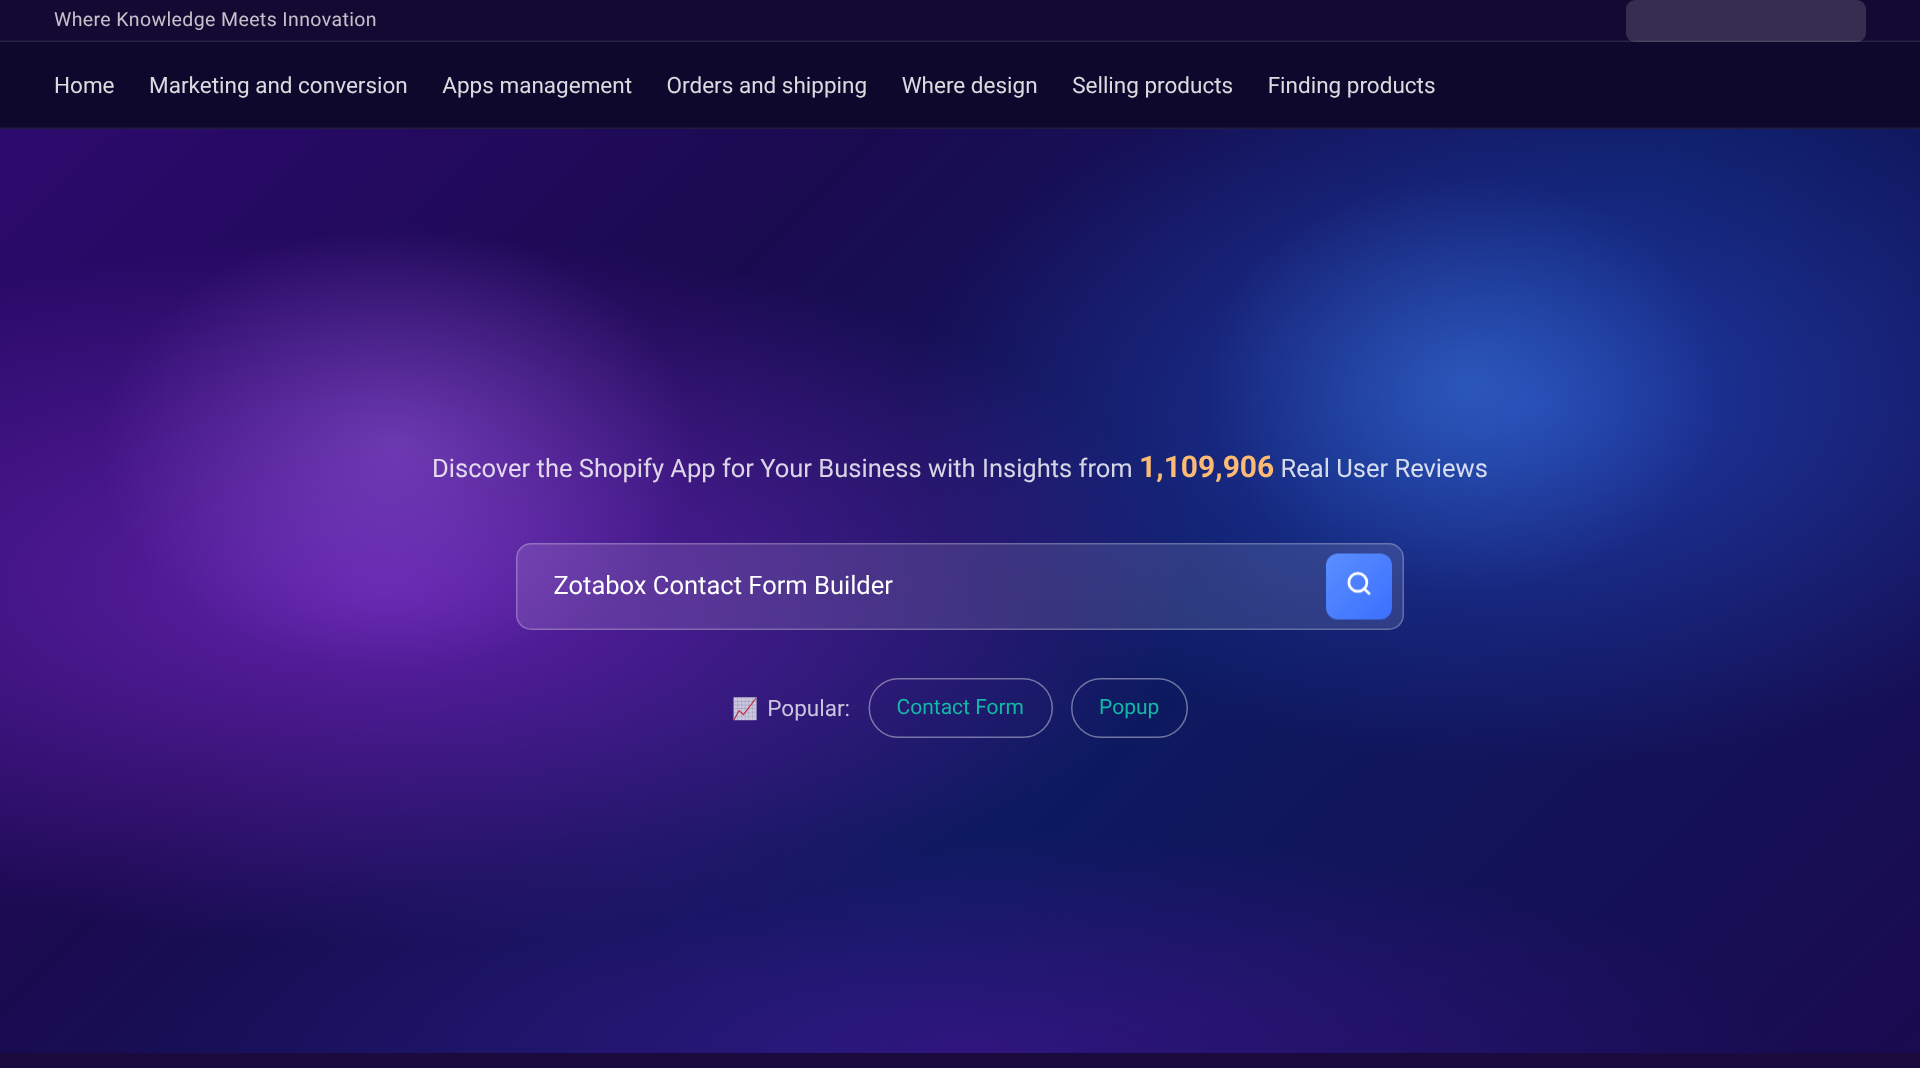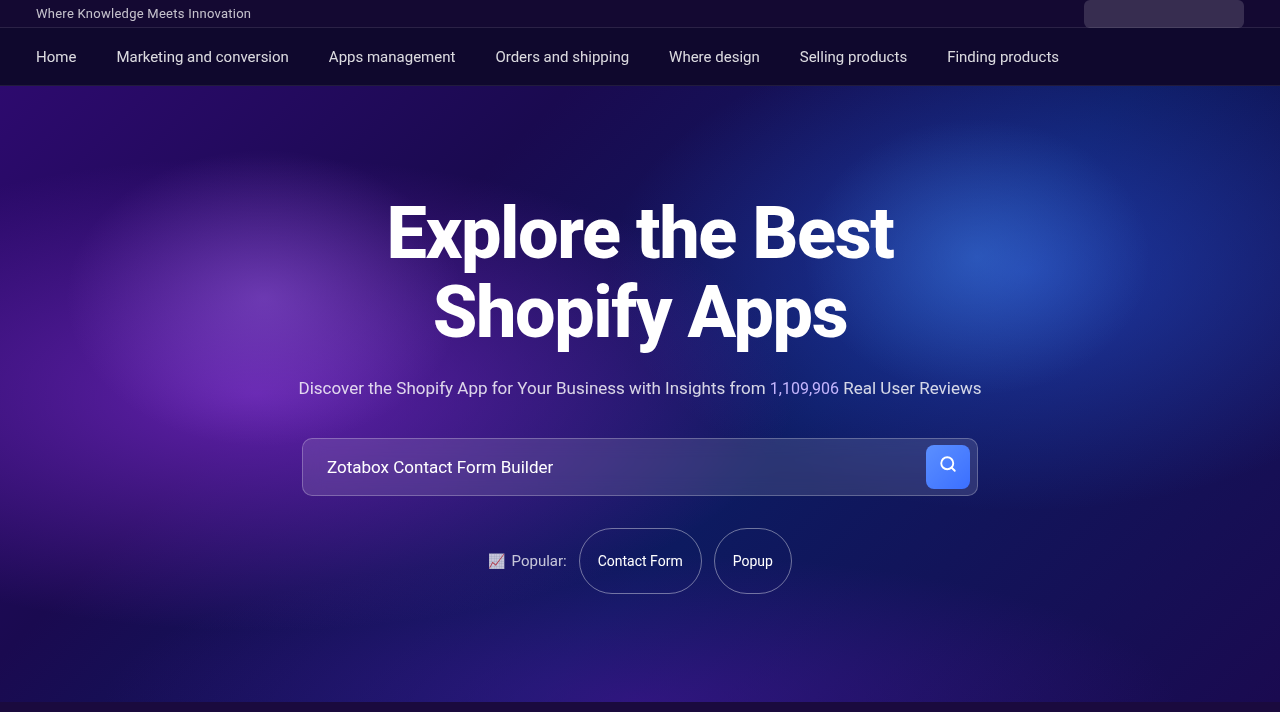--- a/index.html
+++ b/index.html
@@ -45,21 +45,21 @@
       background: rgba(15, 8, 45, 0.98);
       padding: 0 36px;
       display: flex;
       align-items: center;
       height: 58px;
       border-bottom: 1px solid rgba(255,255,255,0.08);
     }
 
     .nav-links {
       display: flex;
-      gap: 40px;
+      gap: 23px;
       list-style: none;
     }
 
     .nav-links li a {
       color: rgba(255,255,255,0.85);
       text-decoration: none;
       font-size: 15px;
       font-weight: 400;
       white-space: nowrap;
     }
@@ -132,29 +132,29 @@
 
     .hero-subtitle {
       font-size: 17px;
       color: rgba(255,255,255,0.82);
       margin-bottom: 36px;
       font-weight: 400;
       line-height: 1.5;
     }
 
     .hero-subtitle strong {
-      font-weight: 400;
-      color: #c4b5fd;
-      font-size: 16px;
+      font-weight: 700;
+      color: #fdba74;
+      font-size: 20px;
     }
 
     
     .search-container {
       position: relative;
-      width: 676px;
+      width: 592px;
       margin-bottom: 32px;
     }
 
     .search-input {
       width: 100%;
       padding: 18px 60px 18px 24px;
       border-radius: 10px;
       border: 1.5px solid rgba(255,255,255,0.25);
       background: rgba(255,255,255,0.12);
       backdrop-filter: blur(10px);
@@ -199,25 +199,25 @@
       gap: 6px;
       color: rgba(255,255,255,0.75);
       font-size: 15px;
     }
 
     .trending-icon {
       font-size: 14px;
     }
 
     .tag-pill {
-      padding: 24px 18px;
+      padding: 11px 18px;
       border: 1.5px solid rgba(255,255,255,0.4);
       border-radius: 999px;
       background: transparent;
-      color: #ffffff;
+      color: #14b8a6;
       font-size: 14px;
       cursor: pointer;
       font-family: inherit;
       transition: background 0.2s;
     }
   </style>
 </head>
 <body>
 
 <div class="top-bar">
@@ -248,24 +248,20 @@
     <li>
       <a href="#">Finding products</a>
     </li>
   </ul>
 </nav>
 
 <section class="hero">
   <div class="hero-bg"></div>
 
   <div class="hero-content">
-    <h1 class="hero-title">
-      <span>Explore the Best</span><br>
-      <span>Shopify Apps</span>
-    </h1>
 
     <p class="hero-subtitle">
       <span>Discover the Shopify App for Your Business with Insights from </span><strong>1,109,906</strong><span> Real User Reviews</span>
     </p>
 
     <div class="search-container">
       <input type="text" class="search-input" value="Zotabox Contact Form Builder" placeholder="Zotabox Contact Form Builder" style="">
       <button class="search-button" aria-label="Search">
         <span>
           <svg width="18" height="18" viewBox="0 0 24 24" fill="none" stroke="white" stroke-width="2.5" stroke-linecap="round" stroke-linejoin="round">

